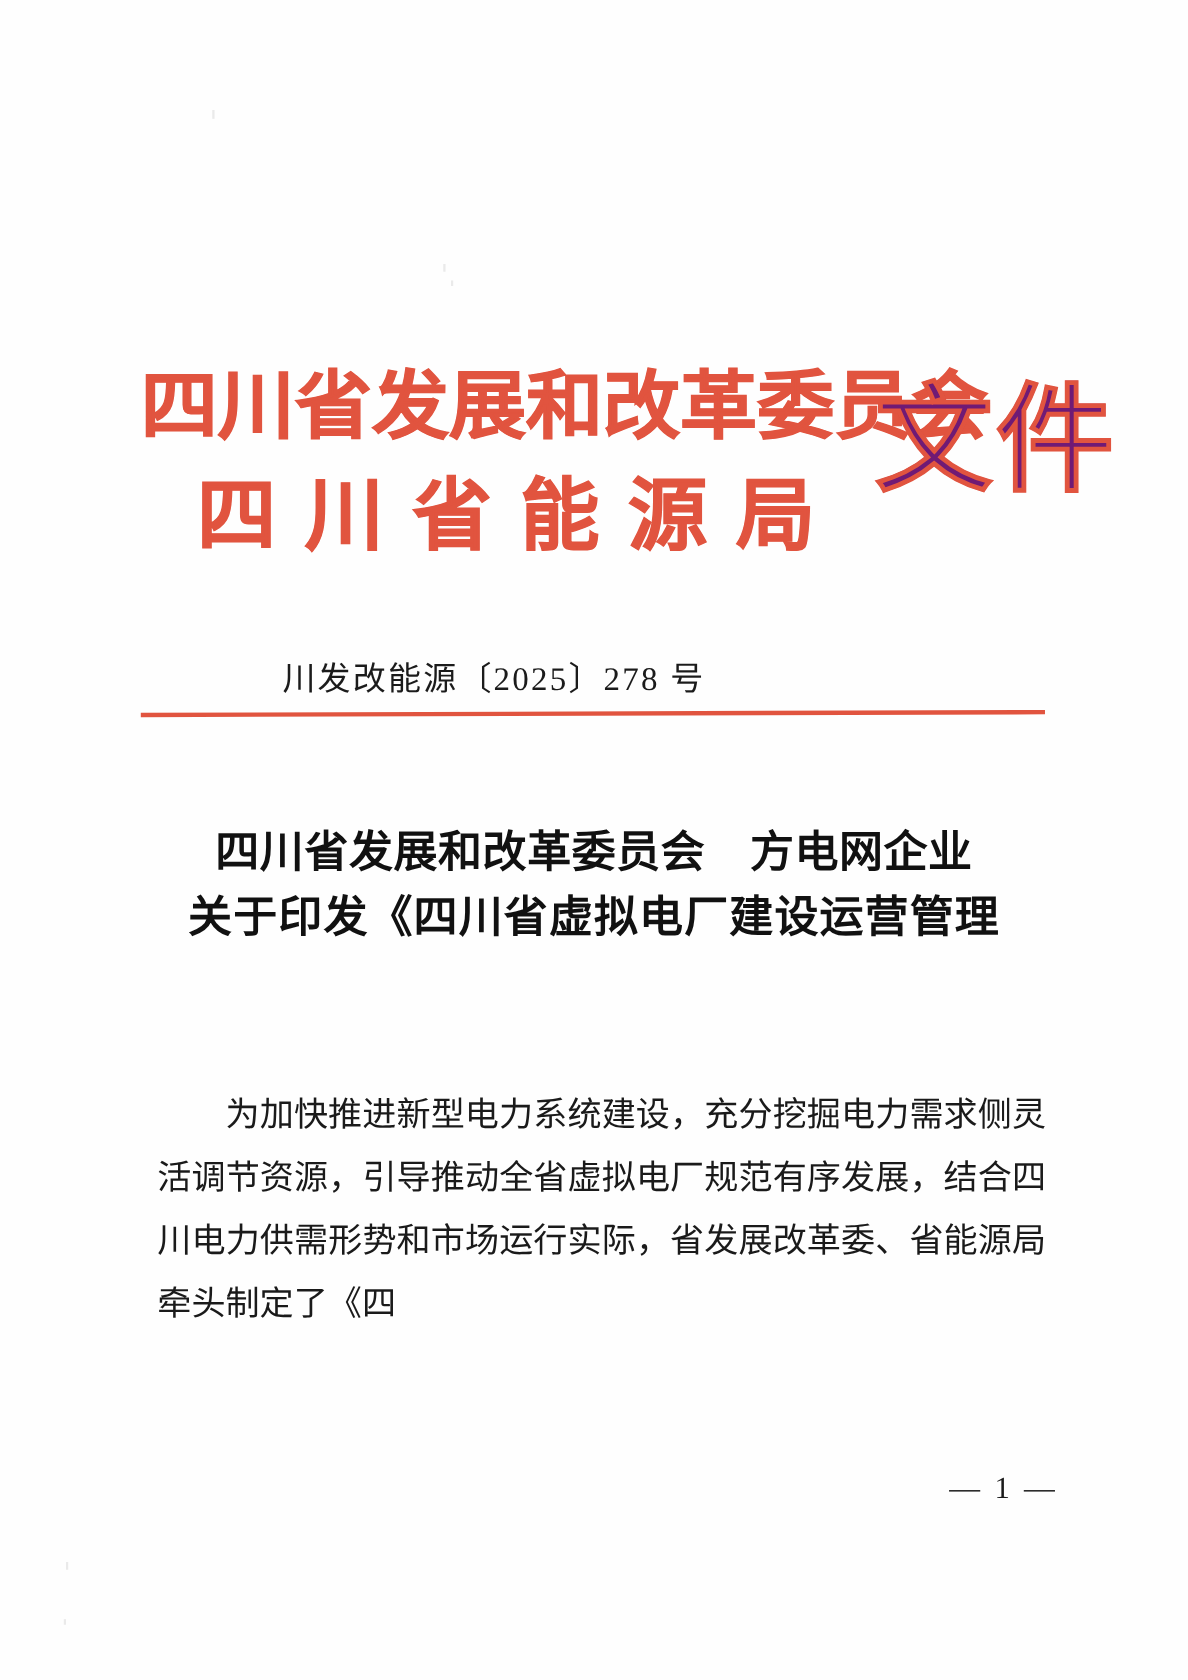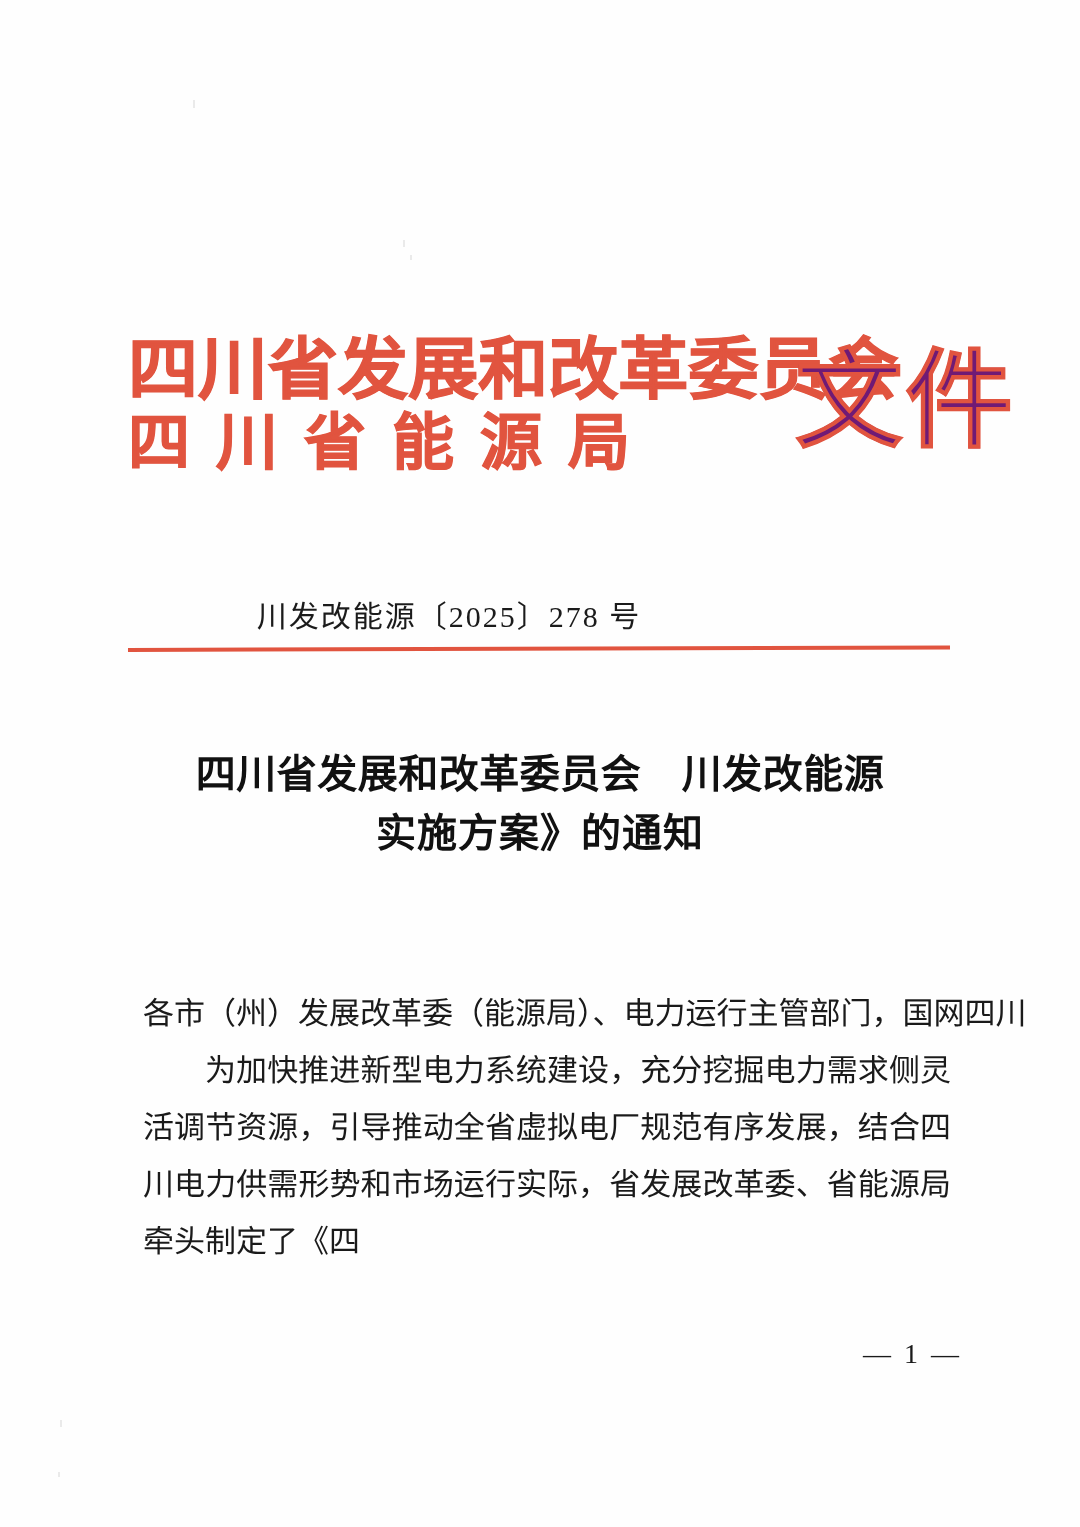--- a/index.html
+++ b/index.html
@@ -45,25 +45,26 @@
     -webkit-text-stroke: 1px #e1543f;
   }
   .lh-line-1 {
     font-size: 68px;
     letter-spacing: 0px;
     transform: scaleX(1.03);
     transform-origin: left center;
     margin-top: 6px;
   }
   .lh-line-2 {
-    font-size: 62px;
+    font-size: 72px;
     letter-spacing: 26px;
     transform: scaleX(1.0);
     transform-origin: left center;
-    margin-top: 8px;
+    margin-top: 30px;
+    text-align: center;
   }
   .lh-wenjian {
     position: absolute;
     left: 795px;
     top: 18px;
     font-size: 108px;
     font-weight: 700;
     line-height: 1;
     color: #701a75;
     white-space: nowrap;
@@ -185,26 +186,25 @@
       <div class="lh-line lh-line-2">四川省能源局</div>
     </div>
     <div class="lh-wenjian">文件</div>
   </div>
 
   <div class="docnum">川发改能源〔2025〕278 号</div>
 
   <div class="red-rule"></div>
 
   <div class="doc-title">
-    <div class="tline tline-1">四川省发展和改革委员会　川发改能源</div>
-    <div class="tline">实施方案》的通知</div>
+    <div class="tline tline-1">四川省发展和改革委员会　方电网企业</div>
+    <div class="tline">关于印发《四川省虚拟电厂建设运营管理</div>
   </div>
 
   <div class="body-block">
     <div class="addressee-wrap">
-      <span class="l">各市（州）发展改革委（能源局）、电力运行主管部门，国网四川</span>
     </div>
     <p class="indent">为加快推进新型电力系统建设，充分挖掘电力需求侧灵活调节资源，引导推动全省虚拟电厂规范有序发展，结合四川电力供需形势和市场运行实际，省发展改革委、省能源局牵头制定了《四</p>
   </div>
 
   <div class="page-footer">— 1 —</div>
 
 </div>
 
 </body></html>

